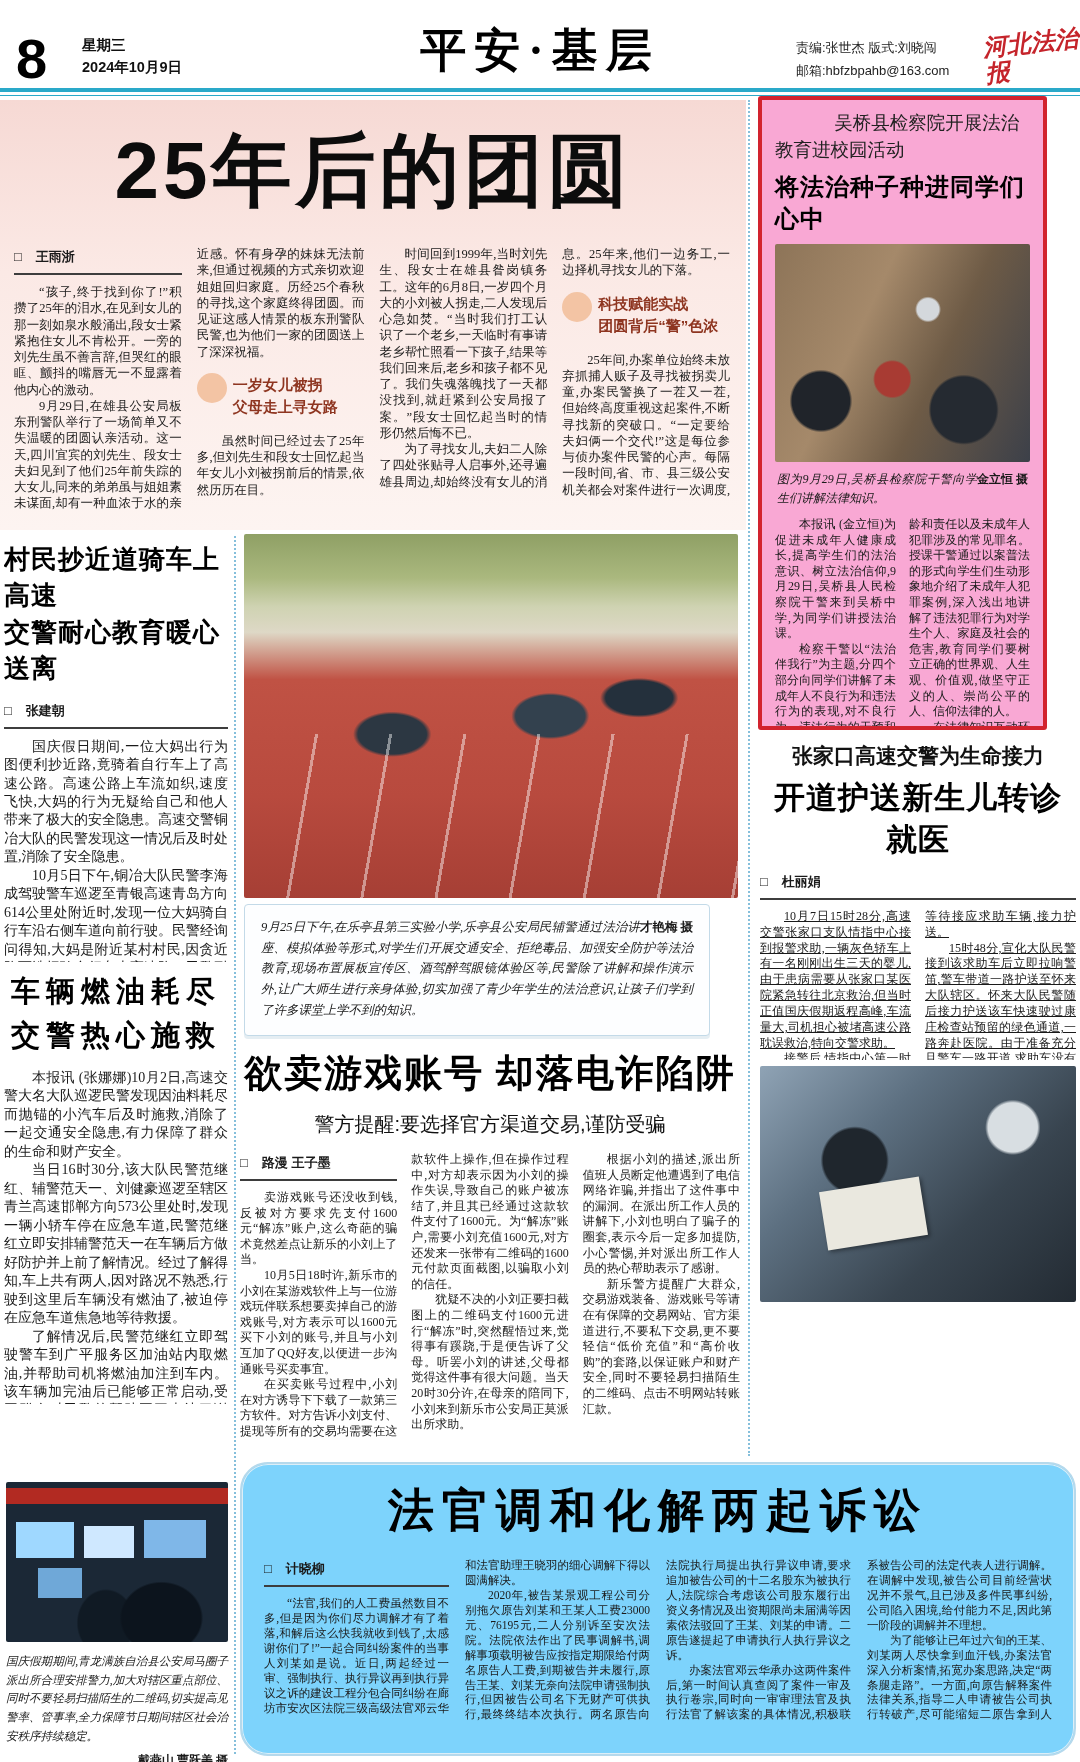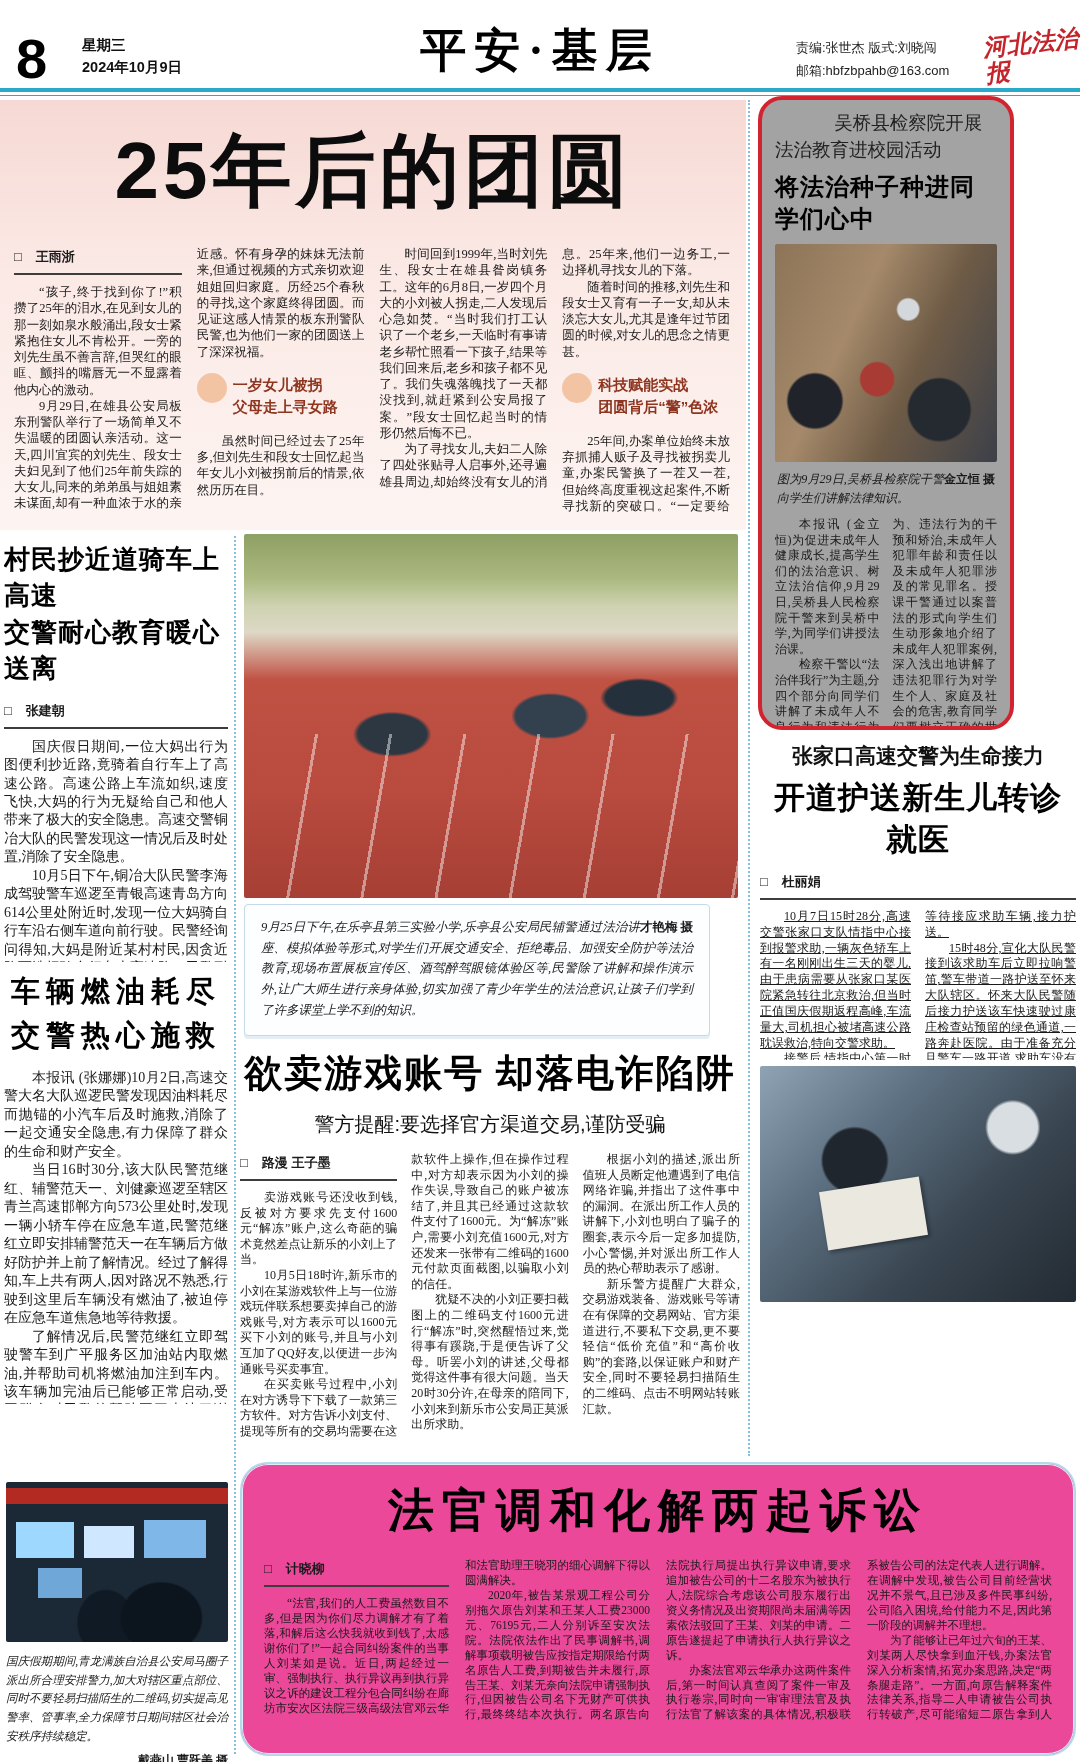--- a/index.html
+++ b/index.html
@@ -24,22 +24,22 @@
   
   .lead{position:absolute;left:0;top:100px;width:746px;height:430px;
         background:linear-gradient(180deg,#f6d9d4 0%,#fbe9e5 40%,#fdf4f1 100%);}
   .lead-h{text-align:center;padding-top:18px;font:900 80px "Liberation Sans","DejaVu Sans",sans-serif;letter-spacing:4px;color:#0c0c0c;}
   .lead-cols{margin:20px 16px 0 14px;height:270px;column-count:4;column-gap:15px;overflow:hidden;
              font-size:12.5px;line-height:1.3;}
   .lead-sub{break-inside:avoid;position:relative;margin:10px 0;padding:4px 0 4px 36px;
             font:700 15px "Liberation Sans",sans-serif;color:#8e3520;line-height:1.5;text-indent:0;}
   .lead-sub::before{content:"";position:absolute;left:0;top:3px;width:30px;height:30px;border-radius:50%;background:#f3c4a4;}
   
-  .jxbox{position:absolute;left:758px;top:96px;width:256px;height:634px;box-sizing:border-box;
-         border:4px solid #d2232e;border-radius:24px;background:#a3a3a3;padding:10px 13px;overflow:hidden;}
+  .jxbox{position:absolute;left:758px;top:96px;width:289px;height:634px;box-sizing:border-box;
+         border:4px solid #d2232e;border-radius:3px;background:#f9a8d4;padding:10px 13px;overflow:hidden;}
   .jx-kicker{font:500 18.5px "Liberation Sans",sans-serif;line-height:1.45;text-indent:3.2em;color:#222;}
   .jx-h{font:900 24px "Liberation Serif",serif;margin:7px 0 9px;letter-spacing:1px;color:#000;}
   .photo{position:relative;overflow:hidden;border-radius:2px;}
   .jx-photo{height:218px;background:
       radial-gradient(circle at 18% 72%, #20242a 0 11%, transparent 12%),
       radial-gradient(circle at 74% 76%, #252a31 0 13%, transparent 14%),
       radial-gradient(circle at 46% 62%, #a83b33 0 9%, transparent 10%),
       radial-gradient(circle at 60% 30%, #d4d8dc 0 5%, transparent 6%),
       linear-gradient(115deg,#8d7458 0%,#a5896a 35%,#6e5b46 62%,#3c4049 100%);}
   .jx-cap{font-style:italic;font-size:12px;line-height:1.6;margin:8px 2px 9px;text-align:justify;}
@@ -91,21 +91,21 @@
         linear-gradient(#6fa8d8,#6fa8d8),
         radial-gradient(ellipse at 70% 85%, #0c141d 0 18%, transparent 19%),
         radial-gradient(ellipse at 45% 88%, #101a24 0 16%, transparent 17%);
       background-repeat:no-repeat;
       background-size:100% 16px,58px 36px,50px 32px,62px 38px,44px 30px,100% 100%,100% 100%;
       background-position:0 6px,10px 40px,78px 44px,138px 38px,32px 86px,0 0,0 0;}
   .left-cap{position:absolute;left:6px;top:1652px;width:222px;font-style:italic;font-size:11.5px;line-height:1.62;text-align:justify;}
   .left-credit{text-align:right;margin-top:6px;font-style:normal;font-weight:700;font-size:12px;}
   
   .judgebox{position:absolute;left:240px;top:1462px;width:836px;height:294px;box-sizing:border-box;
-      border:2px solid #b5d9ec;border-radius:28px;background:#ec4899;padding:16px 22px 12px;overflow:hidden;
+      border:2px solid #b5d9ec;border-radius:28px;background:#7dd3fc;padding:16px 22px 12px;overflow:hidden;
       box-shadow:inset 0 0 0 1px #ddeef7;}
   .judge-h{text-align:center;font:900 46px "Liberation Serif",serif;letter-spacing:8px;color:#000;}
   .judge-body{column-count:4;column-gap:16px;height:178px;margin-top:16px;overflow:hidden;font-size:11.5px;line-height:1.3;}
 </style>
 </head>
 <body>
 
 <div class="page">
 
   <div class="hdr-pagenum">8</div>
@@ -128,21 +128,20 @@
       <div class="byline"><span class="sq">□</span><span>王雨浙</span></div>
       <p class="bp">“孩子,终于找到你了!”积攒了25年的泪水,在见到女儿的那一刻如泉水般涌出,段女士紧紧抱住女儿不肯松开。一旁的刘先生虽不善言辞,但哭红的眼眶、颤抖的嘴唇无一不显露着他内心的激动。</p>
       <p class="bp">9月29日,在雄县公安局板东刑警队举行了一场简单又不失温暖的团圆认亲活动。这一天,四川宜宾的刘先生、段女士夫妇见到了他们25年前失踪的大女儿,同来的弟弟虽与姐姐素未谋面,却有一种血浓于水的亲近感。怀有身孕的妹妹无法前来,但通过视频的方式亲切欢迎姐姐回归家庭。历经25个春秋的寻找,这个家庭终得团圆。而见证这感人情景的板东刑警队民警,也为他们一家的团圆送上了深深祝福。</p>
       <div class="lead-sub">
         <span style="display:block">一岁女儿被拐</span>
         <span style="display:block">父母走上寻女路</span>
       </div>
       <p class="bp">虽然时间已经过去了25年多,但刘先生和段女士回忆起当年女儿小刘被拐前后的情景,依然历历在目。</p>
       <p class="bp">时间回到1999年,当时刘先生、段女士在雄县昝岗镇务工。这年的6月8日,一岁四个月大的小刘被人拐走,二人发现后心急如焚。“当时我们打工认识了一个老乡,一天临时有事请老乡帮忙照看一下孩子,结果等我们回来后,老乡和孩子都不见了。我们失魂落魄找了一天都没找到,就赶紧到公安局报了案。”段女士回忆起当时的情形仍然后悔不已。</p>
       <p class="bp">为了寻找女儿,夫妇二人除了四处张贴寻人启事外,还寻遍雄县周边,却始终没有女儿的消息。25年来,他们一边务工,一边择机寻找女儿的下落。</p>
-      <p class="bp">随着时间的推移,刘先生和段女士又育有一子一女,却从未淡忘大女儿,尤其是逢年过节团圆的时候,对女儿的思念之情更甚。</p>
       <div class="lead-sub">
         <span style="display:block">科技赋能实战</span>
         <span style="display:block">团圆背后“警”色浓</span>
       </div>
       <p class="bp">25年间,办案单位始终未放弃抓捕人贩子及寻找被拐卖儿童,办案民警换了一茬又一茬,但始终高度重视这起案件,不断寻找新的突破口。“一定要给夫妇俩一个交代!”这是每位参与侦办案件民警的心声。每隔一段时间,省、市、县三级公安机关都会对案件进行一次调度,公安部也始终对本案提供强力支持。</p>
 
     </div>
   </div>
 
   <div class="jxbox">

